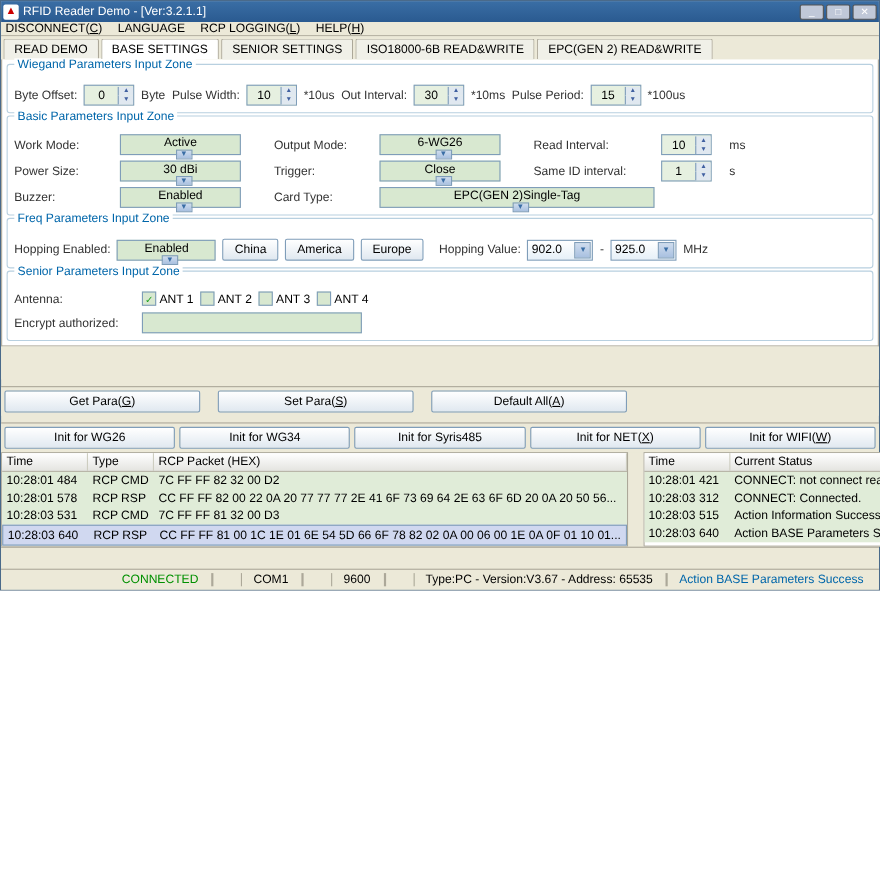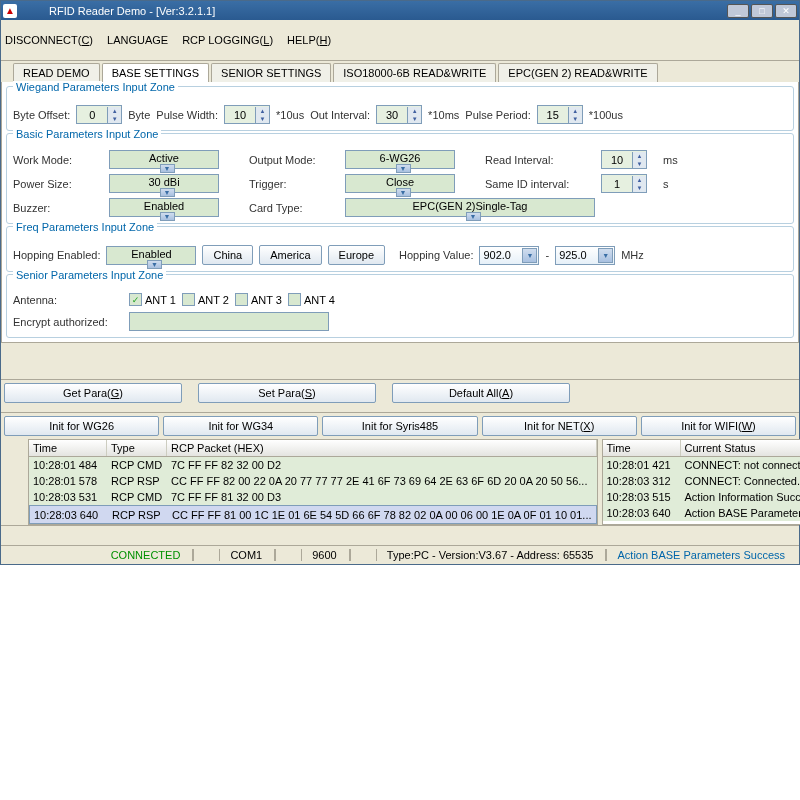--- a/index.html
+++ b/index.html
@@ -1,26 +1,26 @@
 <!DOCTYPE html>
 <html><head>
 <meta charset="utf-8">
 <style>
 * { margin:0; padding:0; box-sizing:border-box; }
 body { font-family:Tahoma,Arial,sans-serif; font-size:11px; background:#fff; }
 .window { width:800px; border:1px solid #4a6a8a; background:#ece9d8; }
 .titlebar { background:linear-gradient(to bottom,#3a6ea5 0%,#2a5a90 100%); color:#fff; height:19px; display:flex; align-items:center; padding:0 2px; }
 .titlebar .icon { width:14px; height:14px; background:#fff; border-radius:2px; margin-right:4px; display:flex; align-items:center; justify-content:center; color:#c00; font-weight:bold; font-size:10px; }
-.titlebar .title { flex:1; font-size:11px;margin-left:28px; }
+.titlebar .title { flex:1; font-size:11px; }
 .window-controls { display:flex; gap:2px; }
 .window-controls .btn { width:16px; height:14px; background:#c0c8d8; border:1px solid #555; display:flex; align-items:center; justify-content:center; font-size:9px; cursor:pointer; }
-.menubar { background:#ece9d8; padding:14px 4px; display:flex; gap:14px; border-bottom:1px solid #aca899; font-size:11px; }
+.menubar { background:#ece9d8; padding:0 4px; display:flex; gap:14px; border-bottom:1px solid #aca899; font-size:11px; }
 .menubar span { cursor:pointer; }
 .menubar u { text-decoration:underline; }
-.tabs { display:flex; padding:2px 2px 0 12px; background:#ece9d8; }
+.tabs { display:flex; padding:2px 2px 0 2px; background:#ece9d8; }
 .tab { padding:3px 9px; border:1px solid #aca899; border-bottom:none; background:#f0f0e8; margin-right:2px; cursor:pointer; font-size:11px; border-radius:2px 2px 0 0; }
 .tab.active { background:#fff; font-weight:normal; position:relative; z-index:2; }
 .content { background:#fff; border:1px solid #aca899; border-top:none; padding:2px; }
 .fieldset { border:1px solid #b8d0e0; margin:2px; padding:4px 6px 6px 6px; border-radius:3px; position:relative; }
 .fieldset-title { color:#0066aa; font-size:11px; position:relative; top:-10px; background:#fff; display:inline-block; padding:0 3px; margin-bottom:-8px; }
 .row { display:flex; align-items:center; gap:6px; margin-top:2px; }
 .lbl { font-size:11px; color:#333; white-space:nowrap; }
 .spin { display:inline-flex; align-items:center; border:1px solid #7f9db9; background:#e6f0e0; height:19px; }
 .spin input { width:30px; border:none; text-align:center; font-size:11px; background:transparent; height:17px; outline:none; }
 .spin .arrows { display:flex; flex-direction:column; width:14px; }
@@ -30,21 +30,21 @@
 .sel .arrow { background:linear-gradient(to bottom,#d0ddee,#a8c0e0); border:1px solid #7f9db9; width:15px; height:15px; display:flex; align-items:center; justify-content:center; font-size:7px; color:#3a6ea5; margin-left:4px; margin-right:-2px; }
 .btn { border:1px solid #7f9db9; background:linear-gradient(to bottom,#fff,#e0e8f0); padding:3px 10px; font-size:11px; cursor:pointer; border-radius:2px; }
 .btn-row { display:flex; gap:4px; padding:2px; border-top:1px solid #aca899; margin-top:6px; }
 .btn-row .btn { flex:1; text-align:center; }
 .grid-row.fill3 .btn { flex:0 0 178px; }
 .check { display:inline-flex; align-items:center; gap:3px; font-size:11px; }
 .check .box { width:13px; height:13px; border:1px solid #7f9db9; background:#d8e8d0; display:flex; align-items:center; justify-content:center; font-size:9px; color:#21a121; }
 .check .box.unchecked { color:transparent; }
 .textinput { border:1px solid #7f9db9; background:#d8e8d0; height:19px; width:200px; padding:1px 3px; font-size:11px; }
 .warn { color:#cc0000; font-size:11px; }
-.bottom { display:flex; gap:4px; background:#ece9d8;margin-left:27px; }
+.bottom { display:flex; gap:14px; background:#ece9d8; }
 .log-table { flex:1; border:1px solid #aca899; background:#fff; font-size:11px; }
 .log-table .head { display:flex; background:linear-gradient(to bottom,#fff,#e4e4e0); border-bottom:1px solid #aca899; }
 .log-table .head div { padding:2px 4px; border-right:1px solid #cdcdc0; }
 .log-table .body { background:#e0ecd8; }
 .log-table .body .r { display:flex; padding:1px 0; }
 .log-table .body .r div { padding:1px 4px; white-space:nowrap; overflow:hidden; text-overflow:ellipsis; }
 .log-table .body .r.sel { background:#d0d8f0; }
 .c-time { width:78px; }
 .c-type { width:60px; }
 .c-hex { flex:1; }

